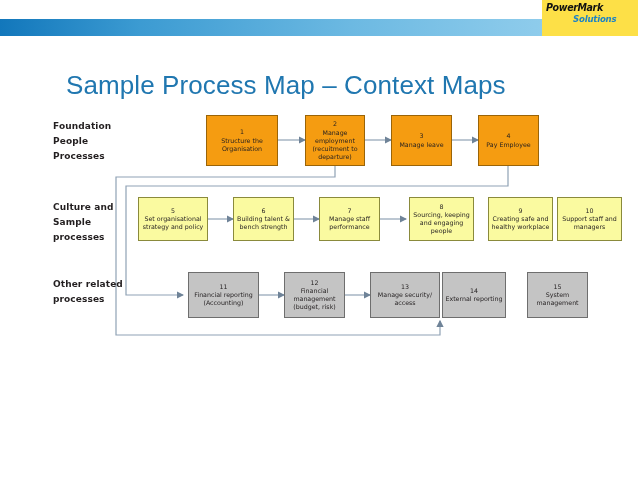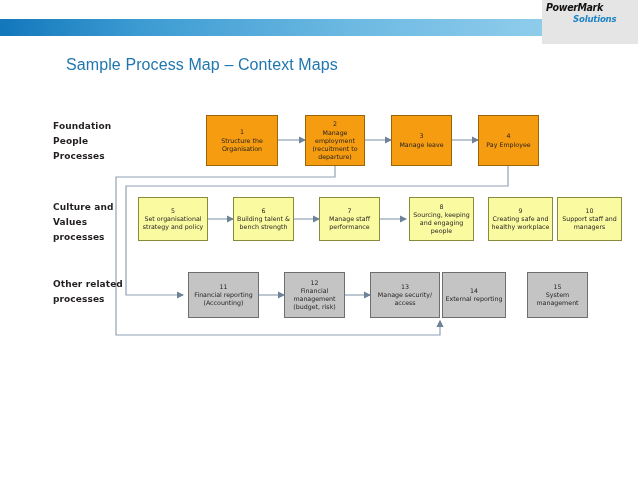--- a/index.html
+++ b/index.html
@@ -32,22 +32,22 @@
   }
   #header-white-top {
     position: absolute;
     left: 0; top: 0;
     width: 638px; height: 19px;
     background: #ffffff;
   }
   #logo-box {
     position: absolute;
     right: 0; top: 0;
-    width: 96px; height: 44px;
-    background: #e5e5e5;
+    width: 96px; height: 36px;
+    background: #fde047;
     z-index: 4;
   }
   #logo-word1 {
     position: absolute;
     left: 4px; top: 2px;
     font-family: "DejaVu Sans", sans-serif;
     font-size: 10px;
     font-weight: bold;
     font-style: italic;
     letter-spacing: -0.4px;
@@ -66,23 +66,23 @@
     letter-spacing: -0.2px;
     color: #1d83c6;
     transform: scaleX(0.95);
     transform-origin: left top;
     white-space: nowrap;
   }
 
   
   #page-title {
     position: absolute;
-    left: 66px; top: 56px;
+    left: 66px; top: 70px;
     font-family: "Liberation Sans", sans-serif;
-    font-size: 16px;
+    font-size: 26px;
     font-weight: normal;
     color: #2077b0;
     letter-spacing: 0.1px;
     white-space: nowrap;
   }
 
   
   #diagram {
     position: absolute;
     left: 0; top: 100px;
@@ -184,21 +184,21 @@
       <path d="M 335 66 L 335 77 L 116 77 L 116 235 L 440 235 L 440 221" marker-end="url(#arr)"></path>
 
       <path d="M 508 66 L 508 86 L 126 86 L 126 195 L 183 195" marker-end="url(#arr)"></path>
     </g>
   </svg>
 
   <div class="row-label" id="label-foundation" style="white-space:pre-line">Foundation
 People
 Processes</div>
   <div class="row-label" id="label-culture" style="white-space:pre-line">Culture and
-Values
+Sample
 processes</div>
   <div class="row-label" id="label-other" style="white-space:pre-line">Other related
 processes</div>
 
   <div class="pbox orange" style="left:206px; top:15px; width:72px; height:51px;">
     <div class="pnum">1</div>
     <div class="ptext">Structure the
 Organisation</div>
   </div>
   <div class="pbox orange" style="left:305px; top:15px; width:60px; height:51px;">

